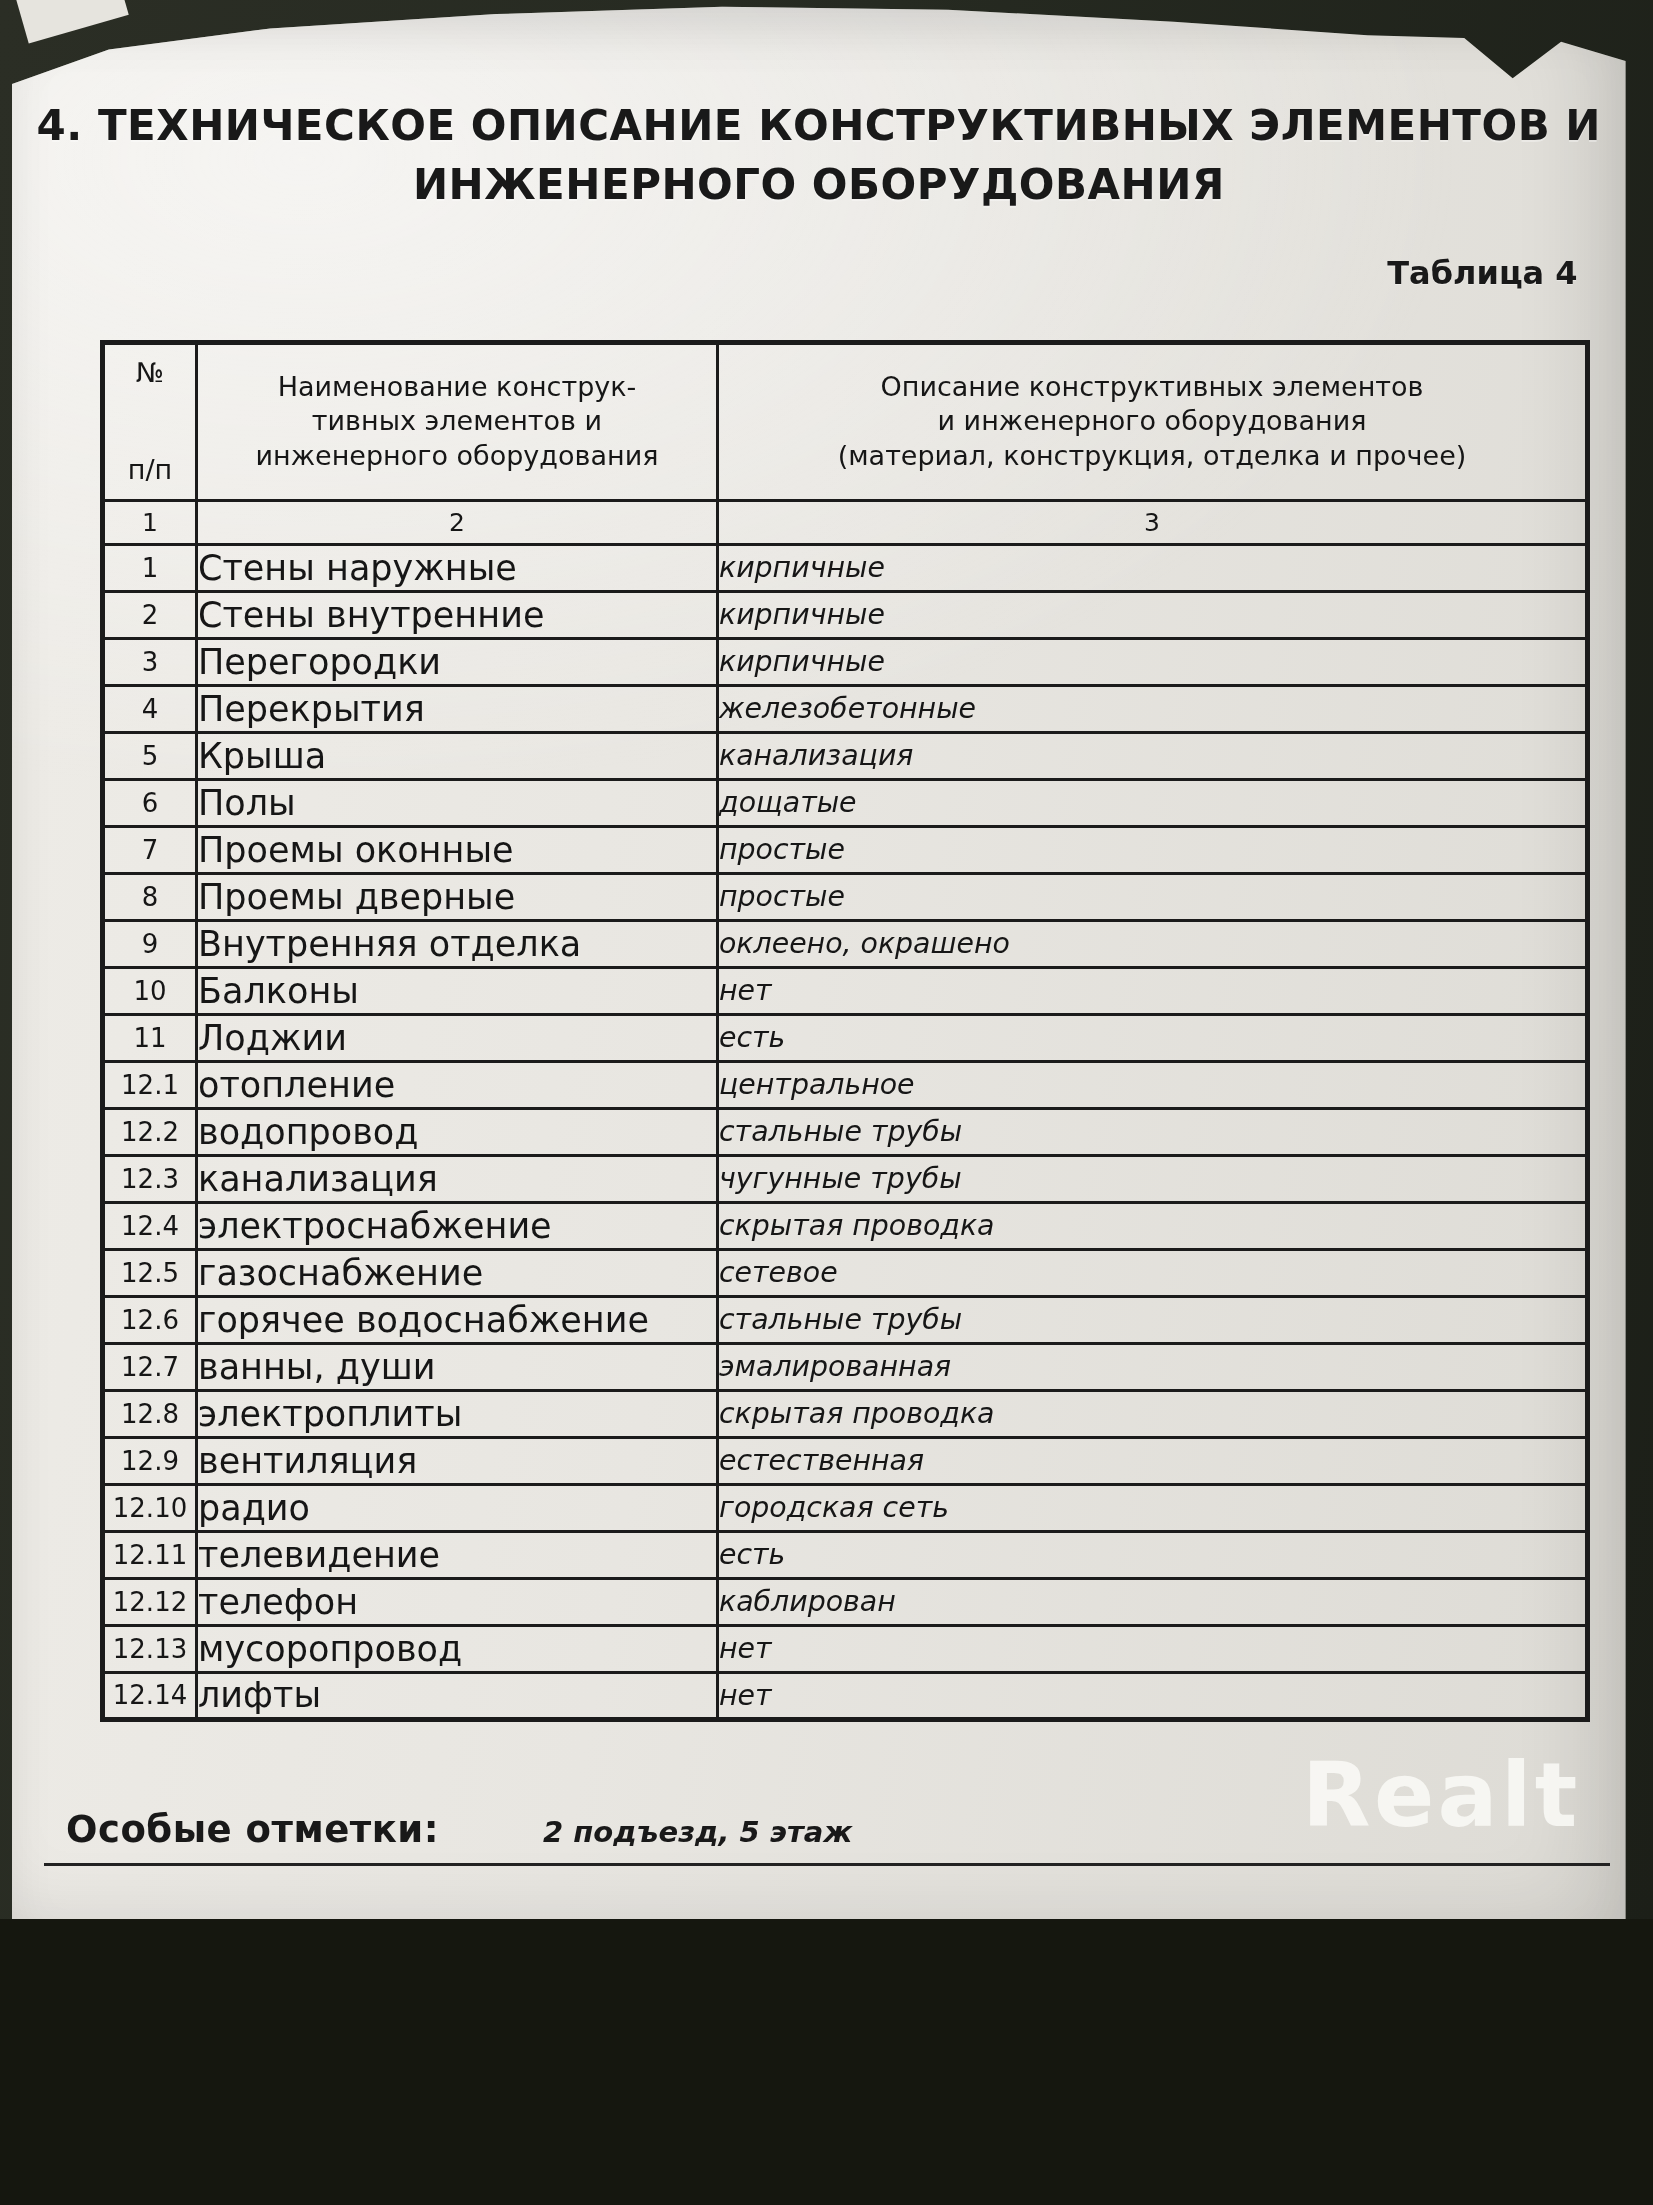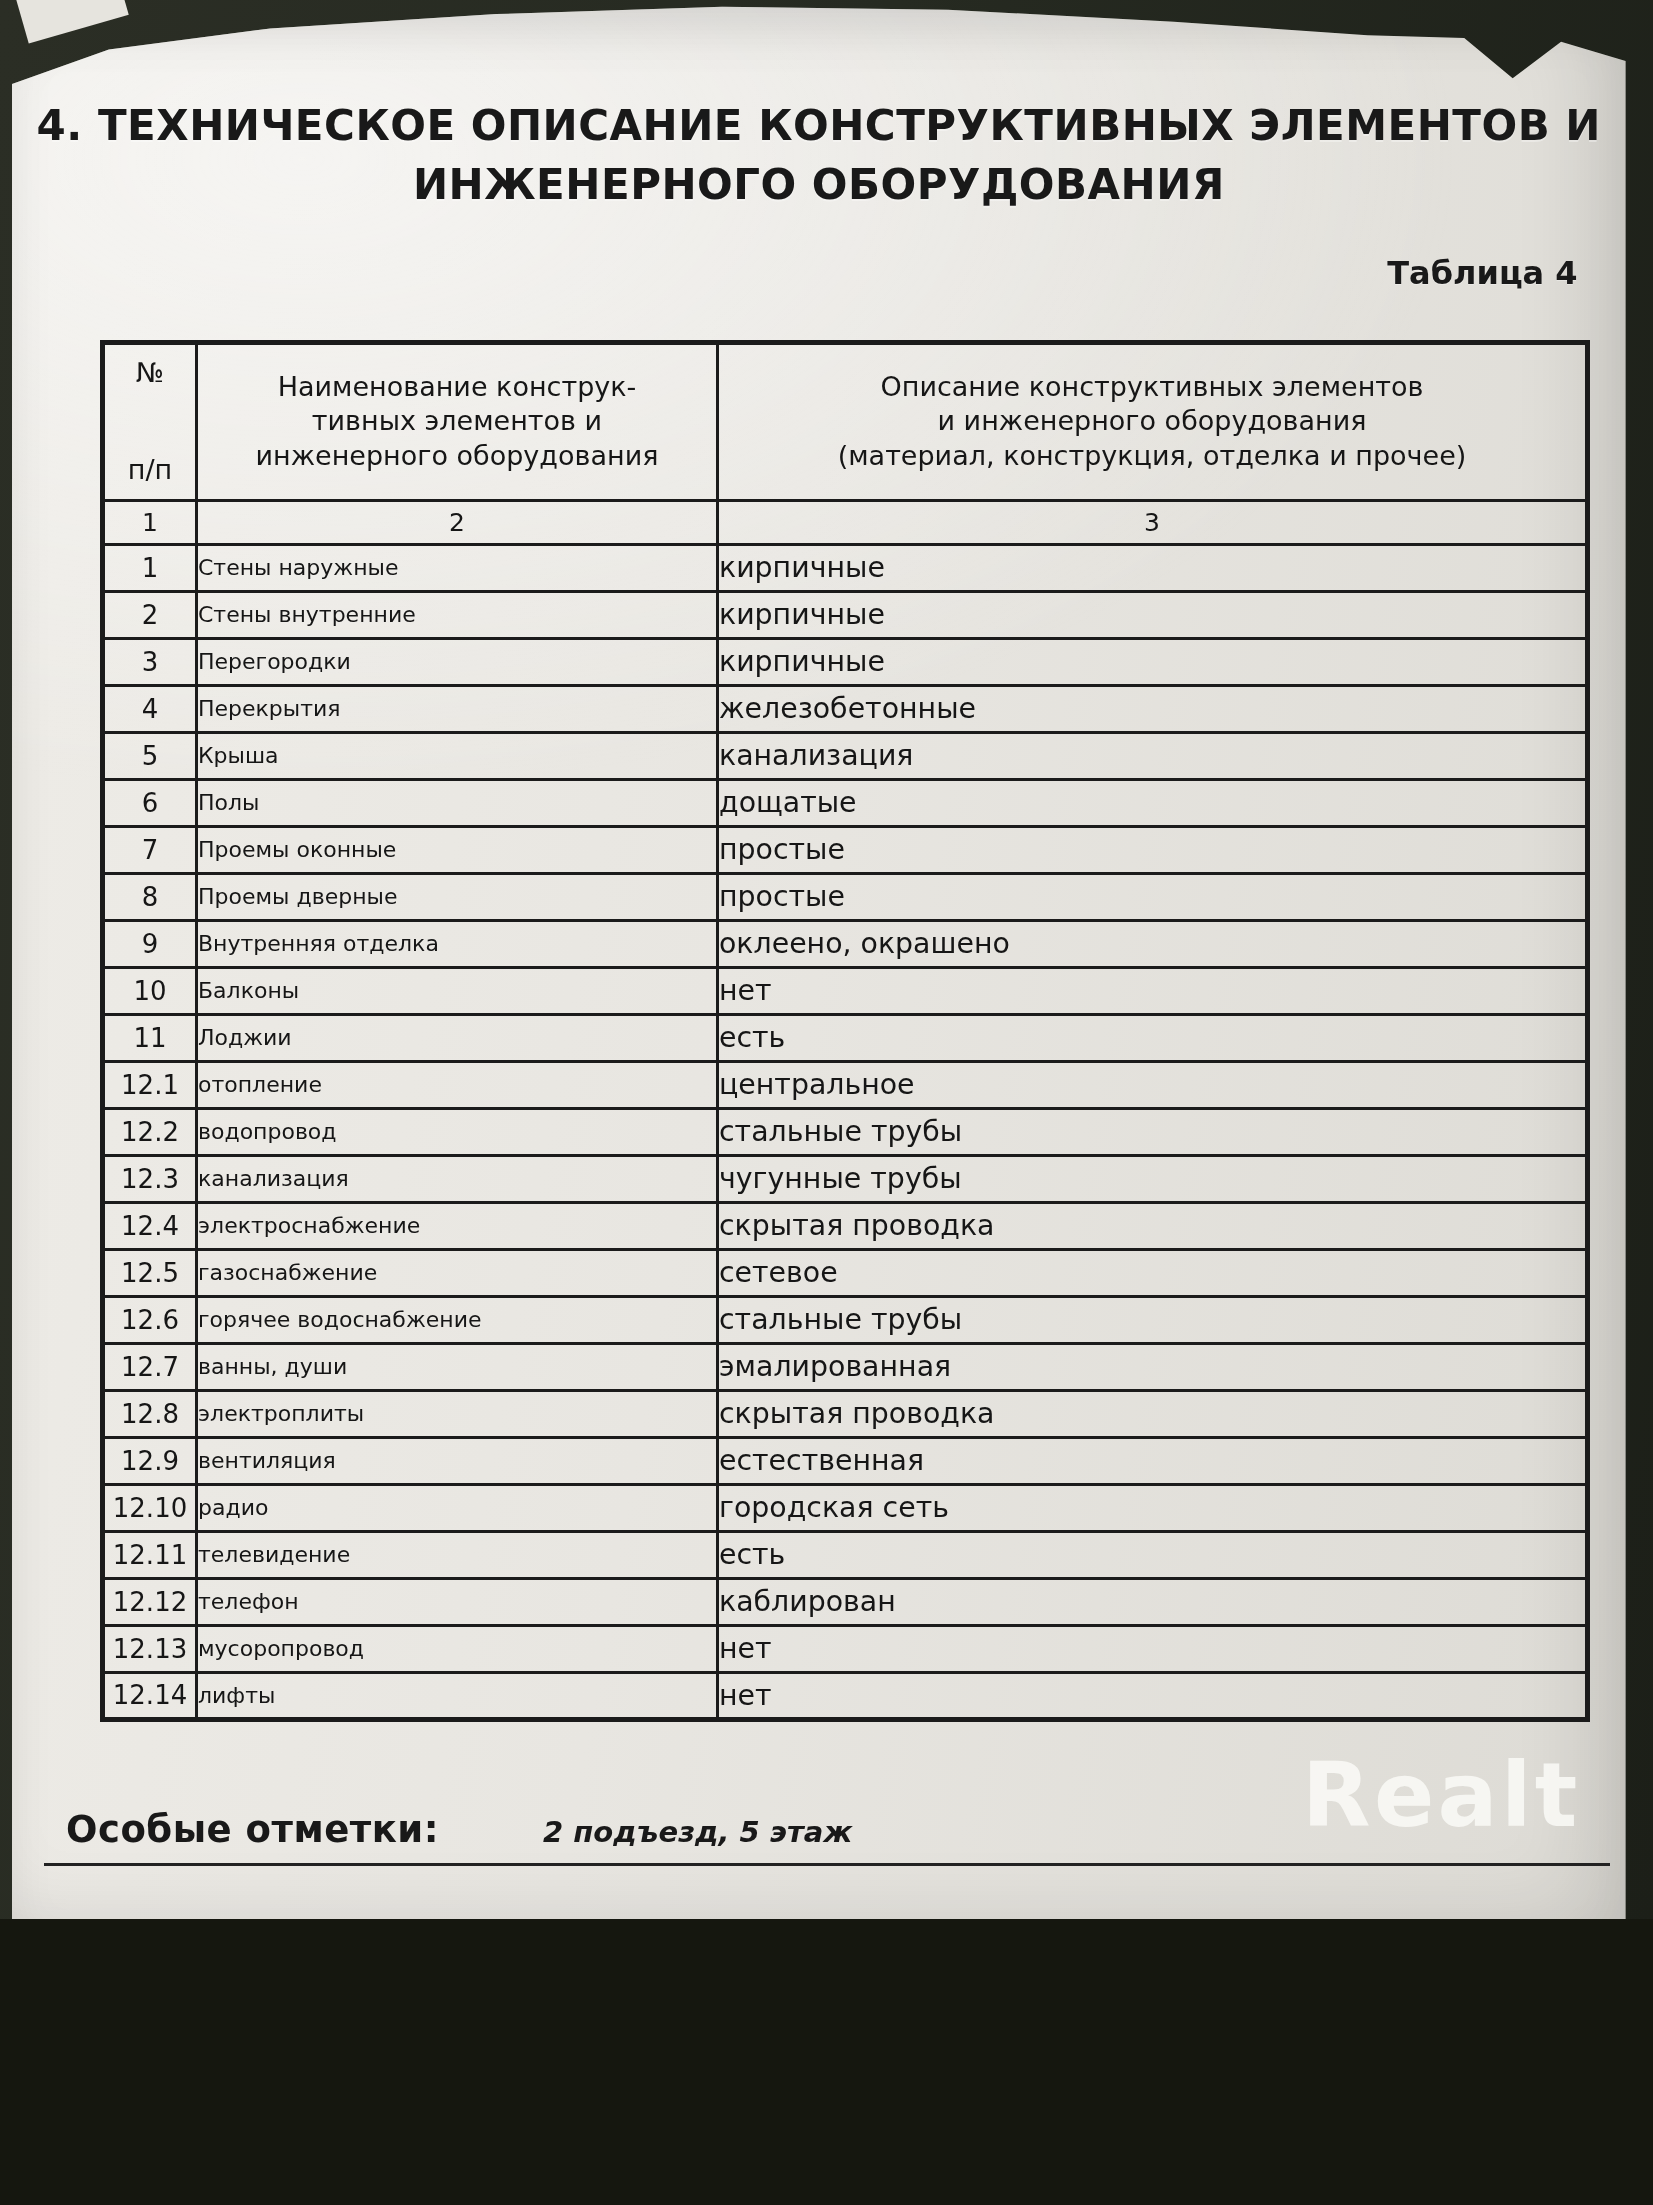--- a/index.html
+++ b/index.html
@@ -60,22 +60,22 @@
   .hdr-row{height:158px;}
   .hdr{font-size:27px;line-height:1.28;text-align:center;}
   .hdr-num{
     display:flex;flex-direction:column;justify-content:space-between;
     height:131px;padding:6.6px 0;font-size:27px;
   }
   .colnum-row{height:44px;}
   .colnum-row td{text-align:center;font-size:25px;}
   tbody tr{height:47px;}
   td.cell-num{text-align:center;font-size:26px;}
-  td.cell-name{padding-left:15.3px;font-size:22px;}
-  td.cell-desc{padding-left:16.4px;font-size:28.4px;font-weight:700;}
+  td.cell-name{padding-left:15.3px;font-size:35px;}
+  td.cell-desc{padding-left:16.4px;font-size:28.4px;font-style:italic;font-weight:700;}
   .notes{
     margin:86px 15.3px 0 32px;
   }
   .notes-first{
     display:flex;align-items:baseline;gap:104px;
     padding:0 0 12px 22px;
     border-bottom:3.8px solid #222;
     text-align:right;
   }
   .notes-label{font-size:37px;font-weight:700;letter-spacing:0.5px;}

